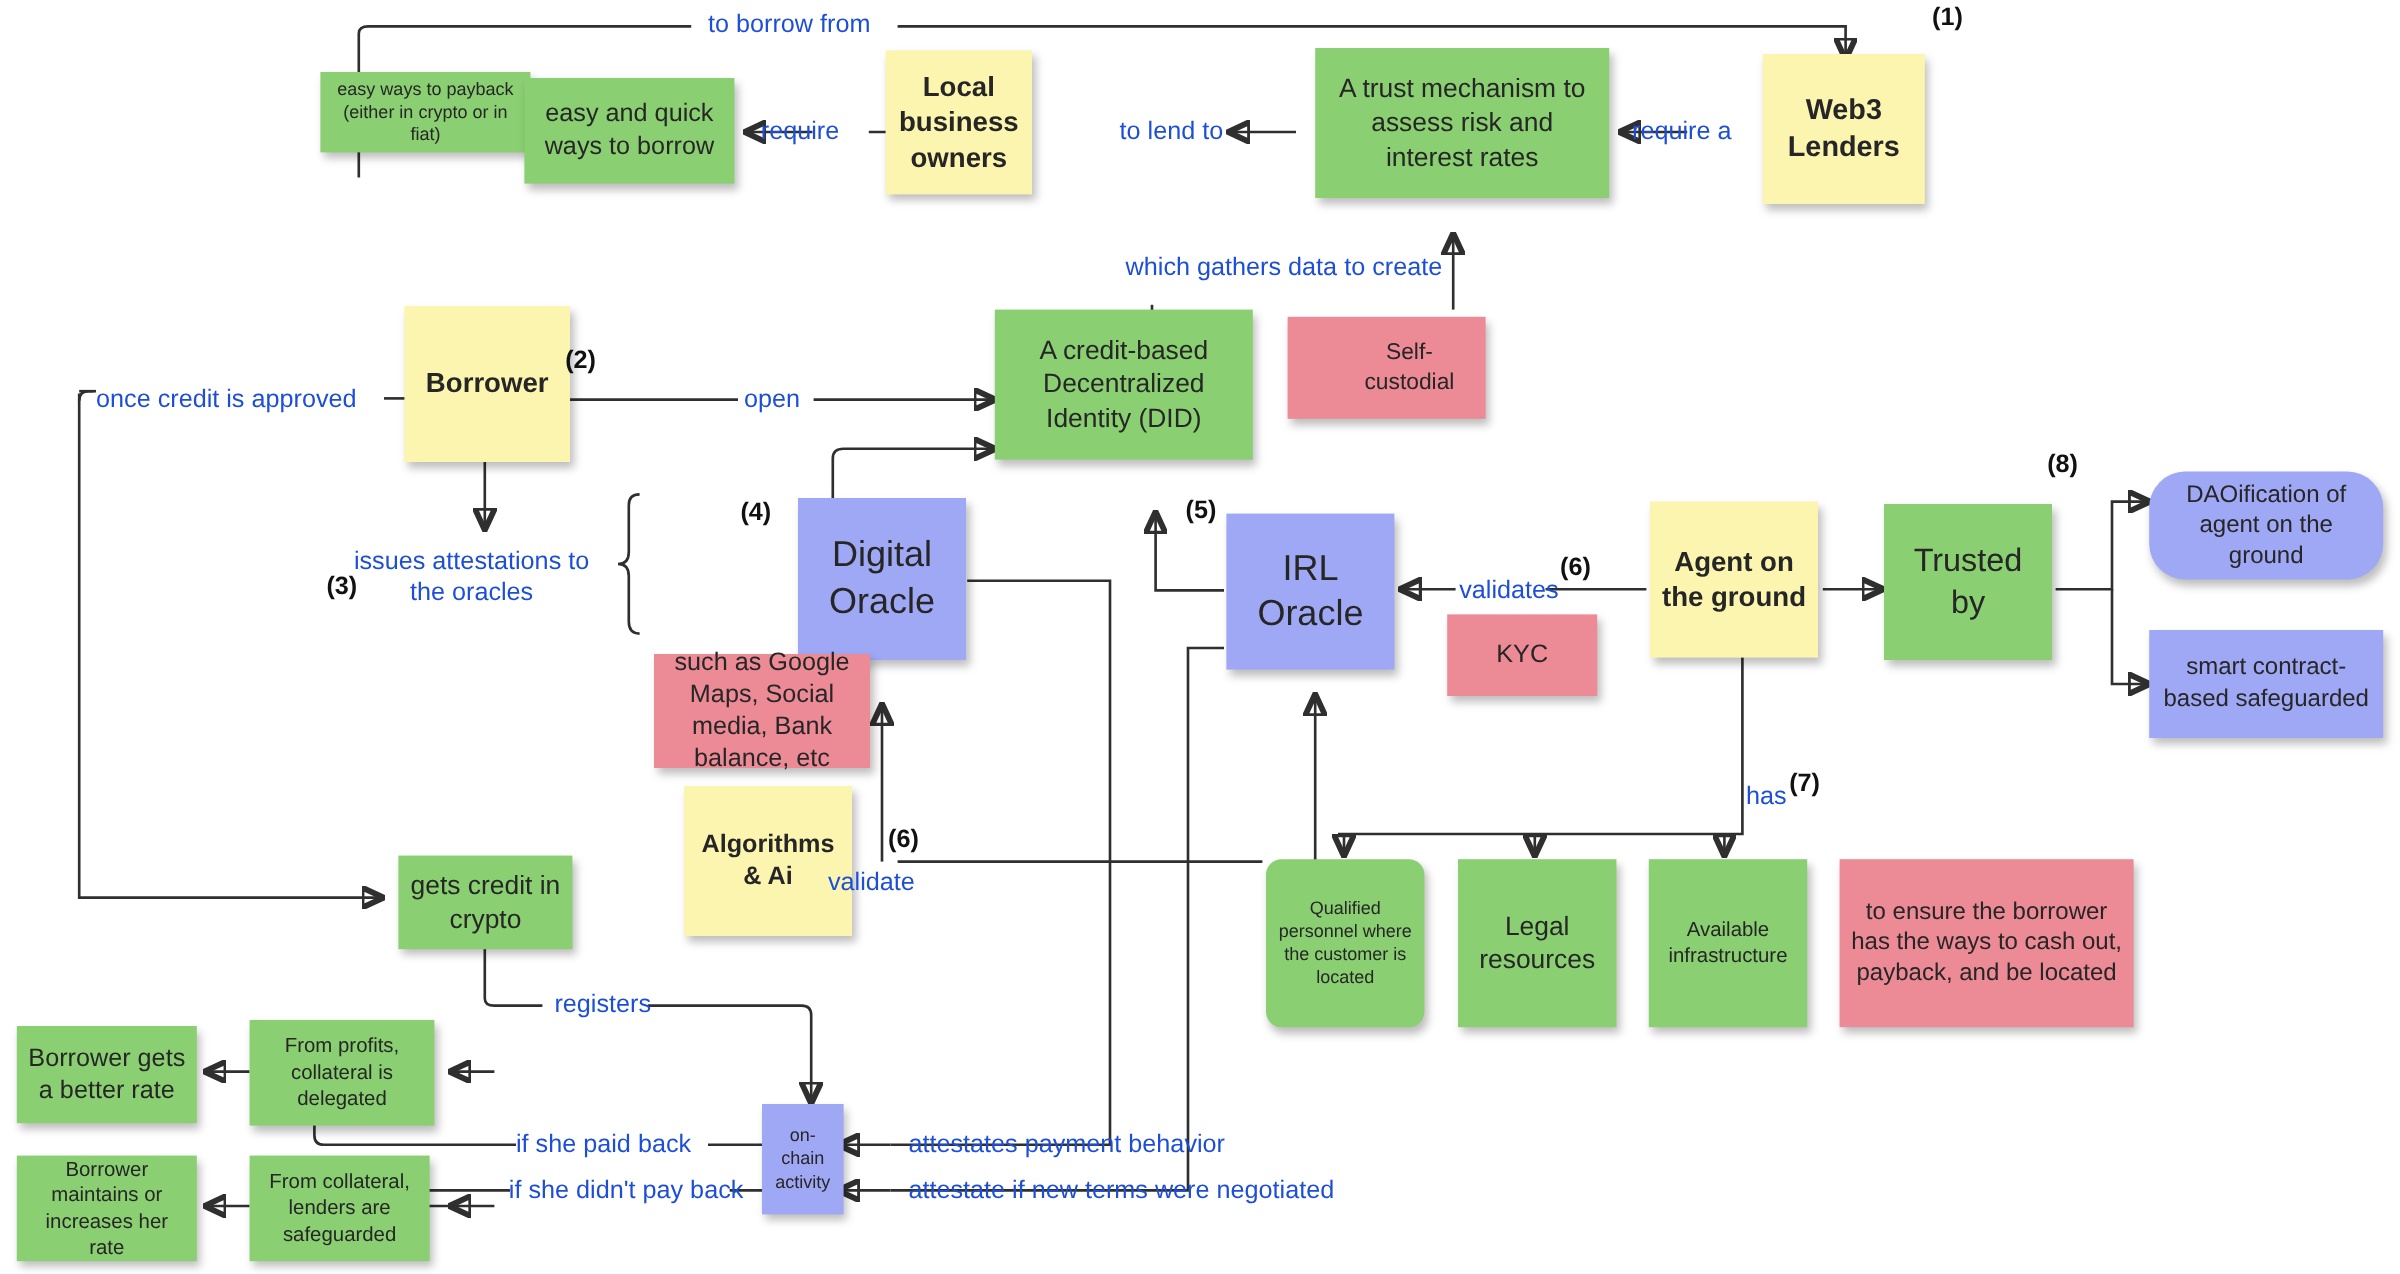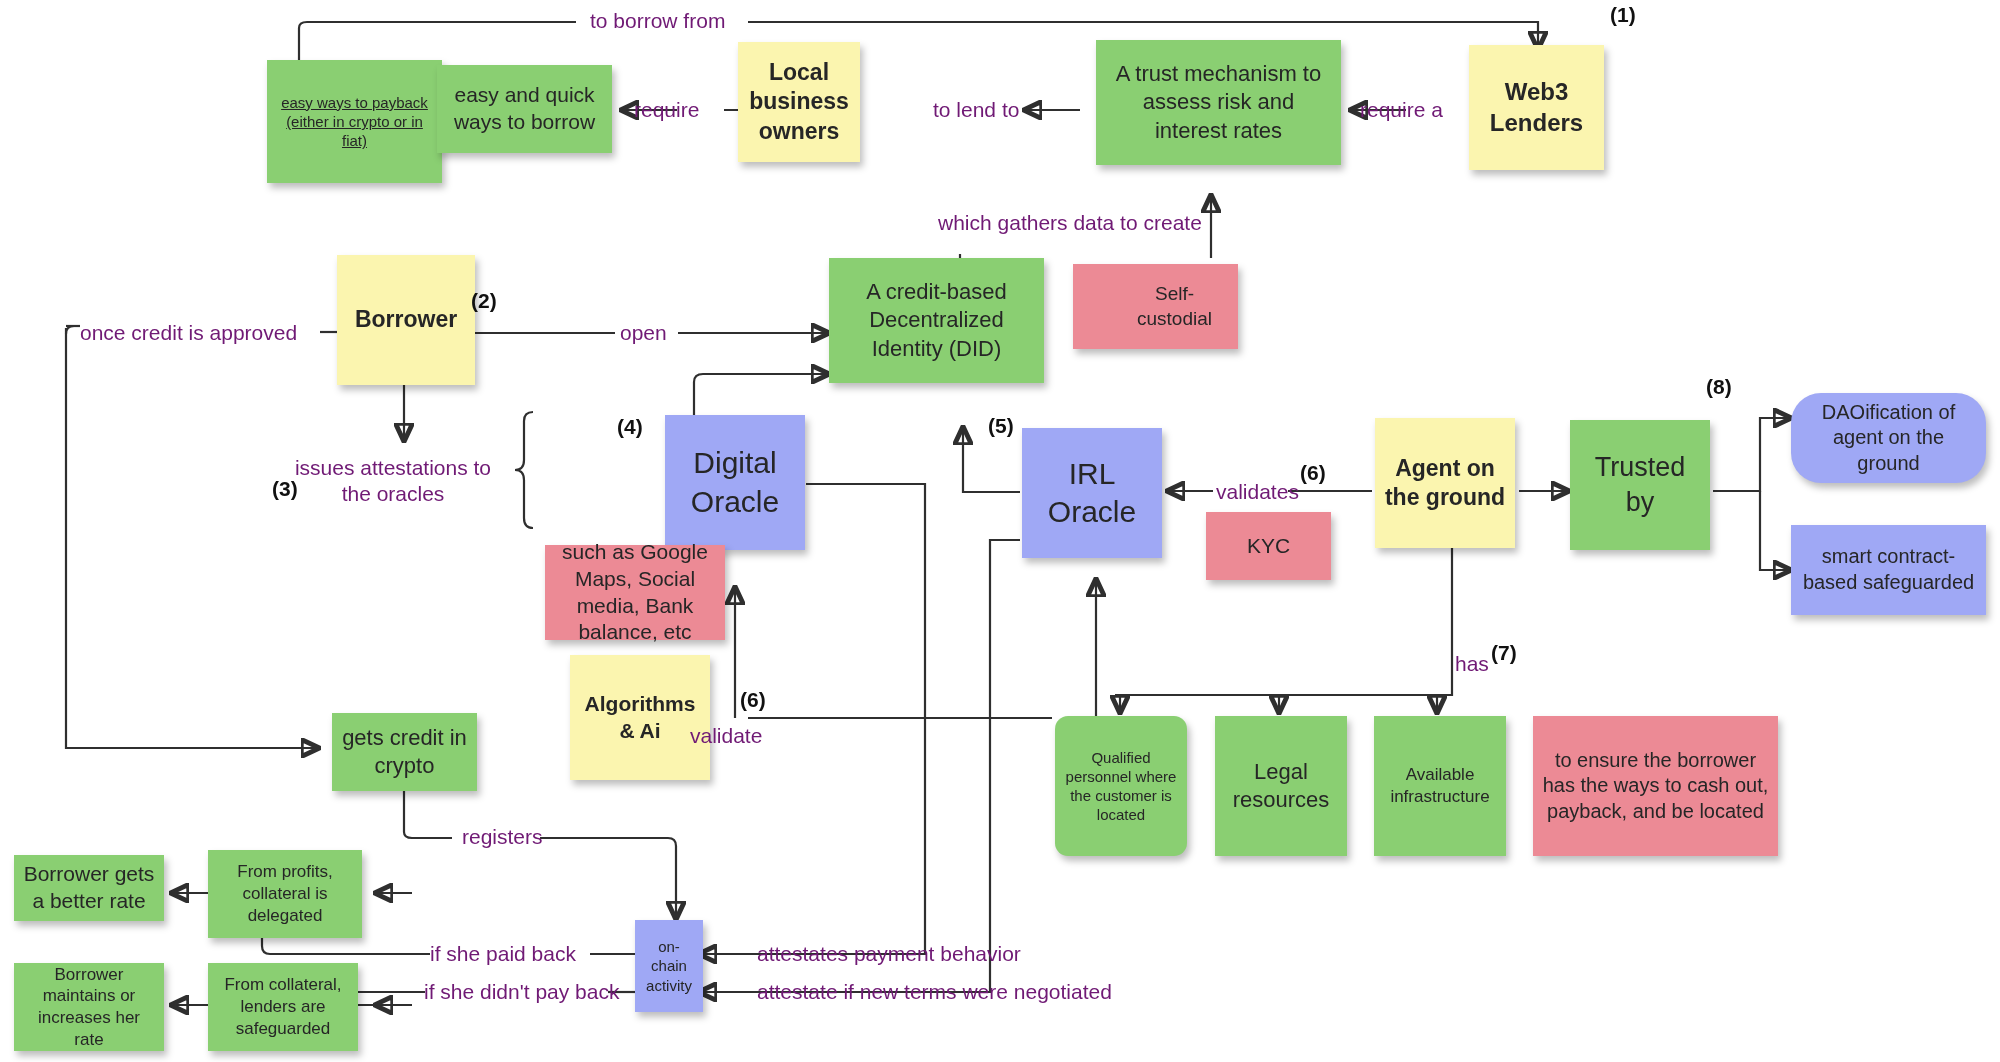--- a/index.html
+++ b/index.html
@@ -28,21 +28,21 @@
   .green {background:#8ACF72;}
   .yellow{background:#FBF5AF;}
   .blue  {background:#9FA8F5;}
   .pink  {background:#EC8A95;}
 
   .bold{font-weight:bold;}
 
   
   .lbl{
     position:absolute;
-    color:#701a75;
+    color:#1d4ed8;
     white-space:nowrap;
     z-index:8;
     line-height:1.25;
   }
   .lbl.wrap{white-space:normal;text-align:center;}
   .step{
     position:absolute;
     font-weight:bold;
     color:#111;
     font-size:21px;
@@ -146,21 +146,21 @@
 
     <path d="M262,992 L262,1005 L376,1005" marker-end="none"></path>
 
     <path d="M742,954 L700,954" marker-end="url(#ah)"></path>
     <path d="M925,935 L925,954 L742,954" marker-end="none"></path>
 
     <path d="M742,992 L700,992" marker-end="url(#ah)"></path>
     <path d="M990,975 L990,992 L742,992" marker-end="none"></path>
   </svg>
 
-  <div class="note green" style="left:267px;top:60px;width:175px;height:123px;font-size:15px;text-decoration:underline;">
+  <div class="note green" style="left:267px;top:60px;width:175px;height:67px;font-size:15px;">
     <span>easy ways to payback (either in crypto or in fiat)</span>
   </div>
 
   <div class="note green" style="left:437px;top:65px;width:175px;height:88px;font-size:21px;z-index:6;">
     <span>easy and quick ways to borrow</span>
   </div>
 
   <div class="note yellow bold" style="left:738px;top:42px;width:122px;height:120px;font-size:23px;">
     <span>Local business owners</span>
   </div>
@@ -234,21 +234,21 @@
   </div>
 
   <div class="note green" style="left:1374px;top:716px;width:132px;height:140px;font-size:17px;">
     <span>Available infrastructure</span>
   </div>
 
   <div class="note pink" style="left:1533px;top:716px;width:245px;height:140px;font-size:20px;">
     <span>to ensure the borrower has the ways to cash out, payback, and be located</span>
   </div>
 
-  <div class="note green" style="left:14px;top:855px;width:150px;height:66px;font-size:21px;">
+  <div class="note green" style="left:14px;top:855px;width:150px;height:81px;font-size:21px;">
     <span>Borrower gets a better rate</span>
   </div>
 
   <div class="note green" style="left:208px;top:850px;width:154px;height:88px;font-size:17px;">
     <span>From profits, collateral is delegated</span>
   </div>
 
   <div class="note green" style="left:14px;top:963px;width:150px;height:88px;font-size:17px;">
     <span>Borrower maintains or increases her rate</span>
   </div>

